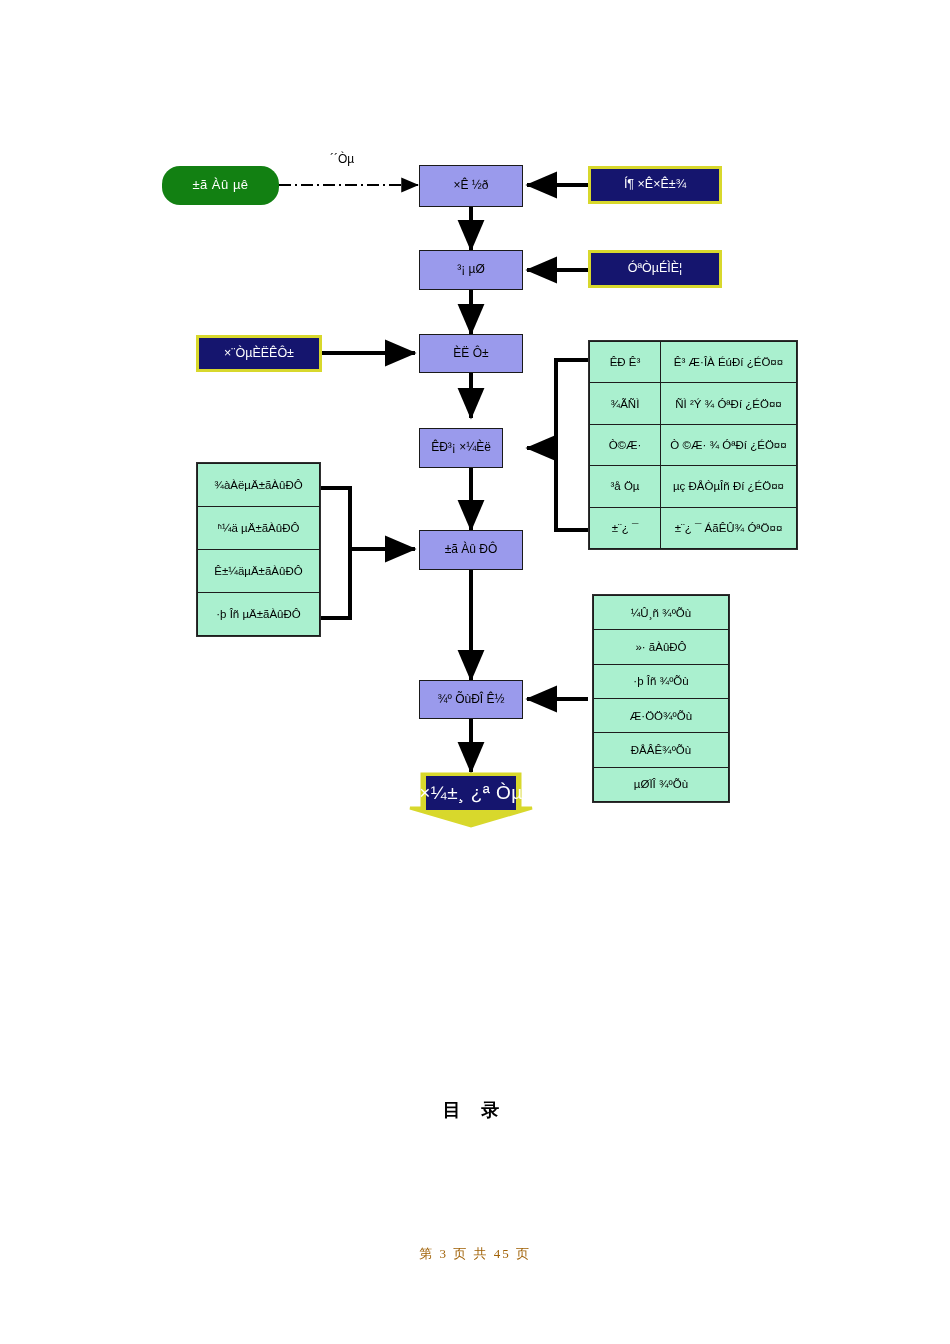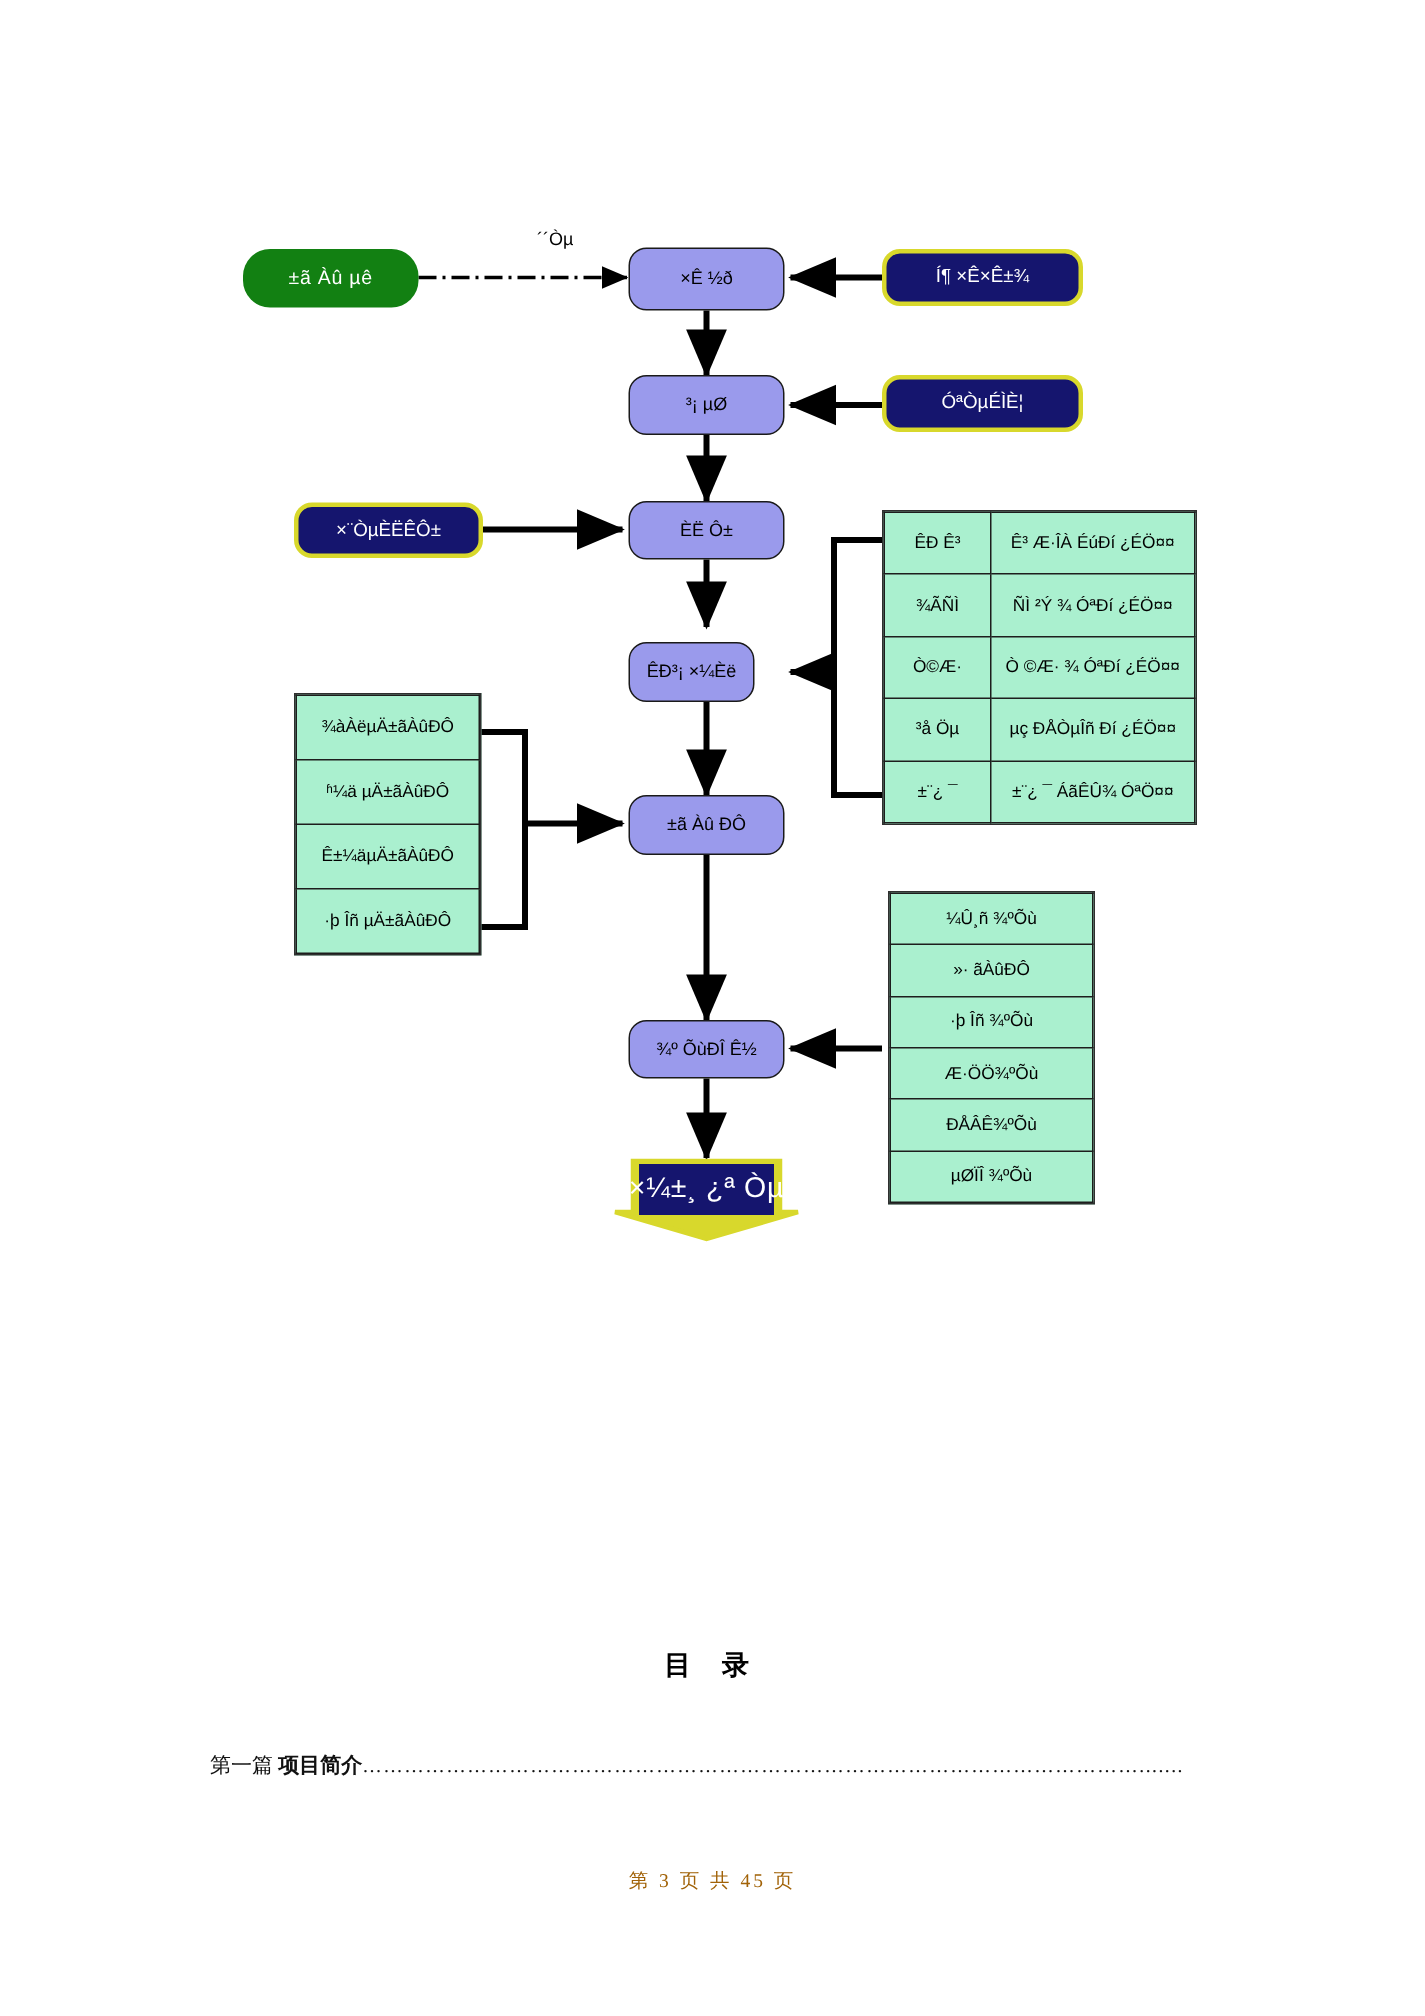--- a/index.html
+++ b/index.html
@@ -5,21 +5,21 @@
   html,body{margin:0;padding:0;}
   body{
     width:950px;height:1344px;background:#ffffff;
     font-family:"Liberation Sans", sans-serif;
     position:relative;overflow:hidden;
   }
   .page{position:absolute;left:0;top:0;width:950px;height:1344px;}
 
   
   .node{position:absolute;box-sizing:border-box;display:flex;align-items:center;
-        justify-content:center;text-align:center;line-height:1.1;border-radius:12px;}
+        justify-content:center;text-align:center;line-height:1.1;}
 
   .node-start{
     background:#128012;border-radius:18px;color:#ffffff;
     font-size:13px;letter-spacing:.5px;
   }
   .node-proc{
     background:#9a9aec;border:1px solid #1a1a1a;color:#000000;font-size:12px;
   }
   .node-input{
     background:#15156e;border:3px solid #d8d82c;color:#ffffff;font-size:12.5px;
@@ -101,21 +101,21 @@
 
     <line x1="588" y1="699" x2="527" y2="699" stroke="#000" stroke-width="4" marker-end="url(#ah)"></line>
 
     <line x1="471" y1="719" x2="471" y2="772" stroke="#000" stroke-width="4" marker-end="url(#ah)"></line>
   </svg>
 
   <div class="node node-start" style="left:162px;top:166px;width:117px;height:39px;">
     <span>±ã Àû µê</span>
   </div>
 
-  <div class="dash-label" style="left:330px;top:152px;margin-left:28px;">´´Òµ</div>
+  <div class="dash-label" style="left:330px;top:152px;">´´Òµ</div>
 
   <div class="node node-proc" style="left:419px;top:165px;width:104px;height:42px;">
     <span>×Ê ½ð</span>
   </div>
 
   <div class="node node-proc" style="left:419px;top:250px;width:104px;height:40px;">
     <span>³¡ µØ</span>
   </div>
 
   <div class="node node-proc" style="left:419px;top:334px;width:104px;height:39px;">
@@ -222,19 +222,16 @@
       </tr>
       <tr>
         <td>µØÏÎ ¾ºÕù</td>
       </tr>
     </tbody>
       </table>
   </div>
 
   <div class="toc-title" style="left:0;top:1098px;">目  录</div>
 
-  <div class="toc-line" style="left:140px;top:1168px;">
-    <span>第一篇</span><span>&nbsp;</span><span class="bold">项目简介</span><span class="lead">…………………………………………………………………………………………………</span><span class="lead">.......</span>
-  </div>
 
   <div class="footer" style="left:0;top:1245px;">第 3 页 共 45 页</div>
 
 </div>
 
 </body></html>

